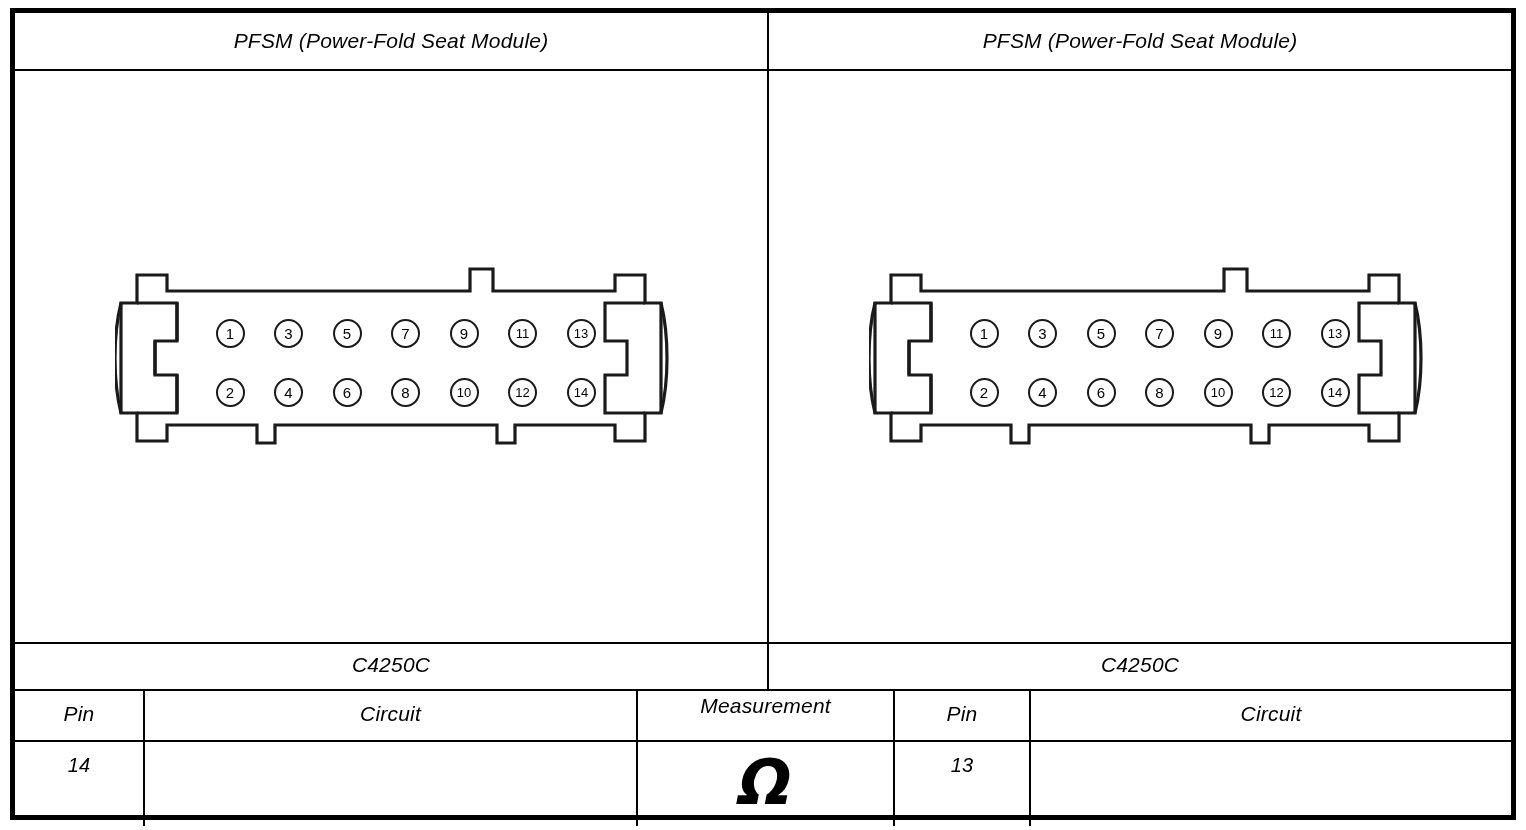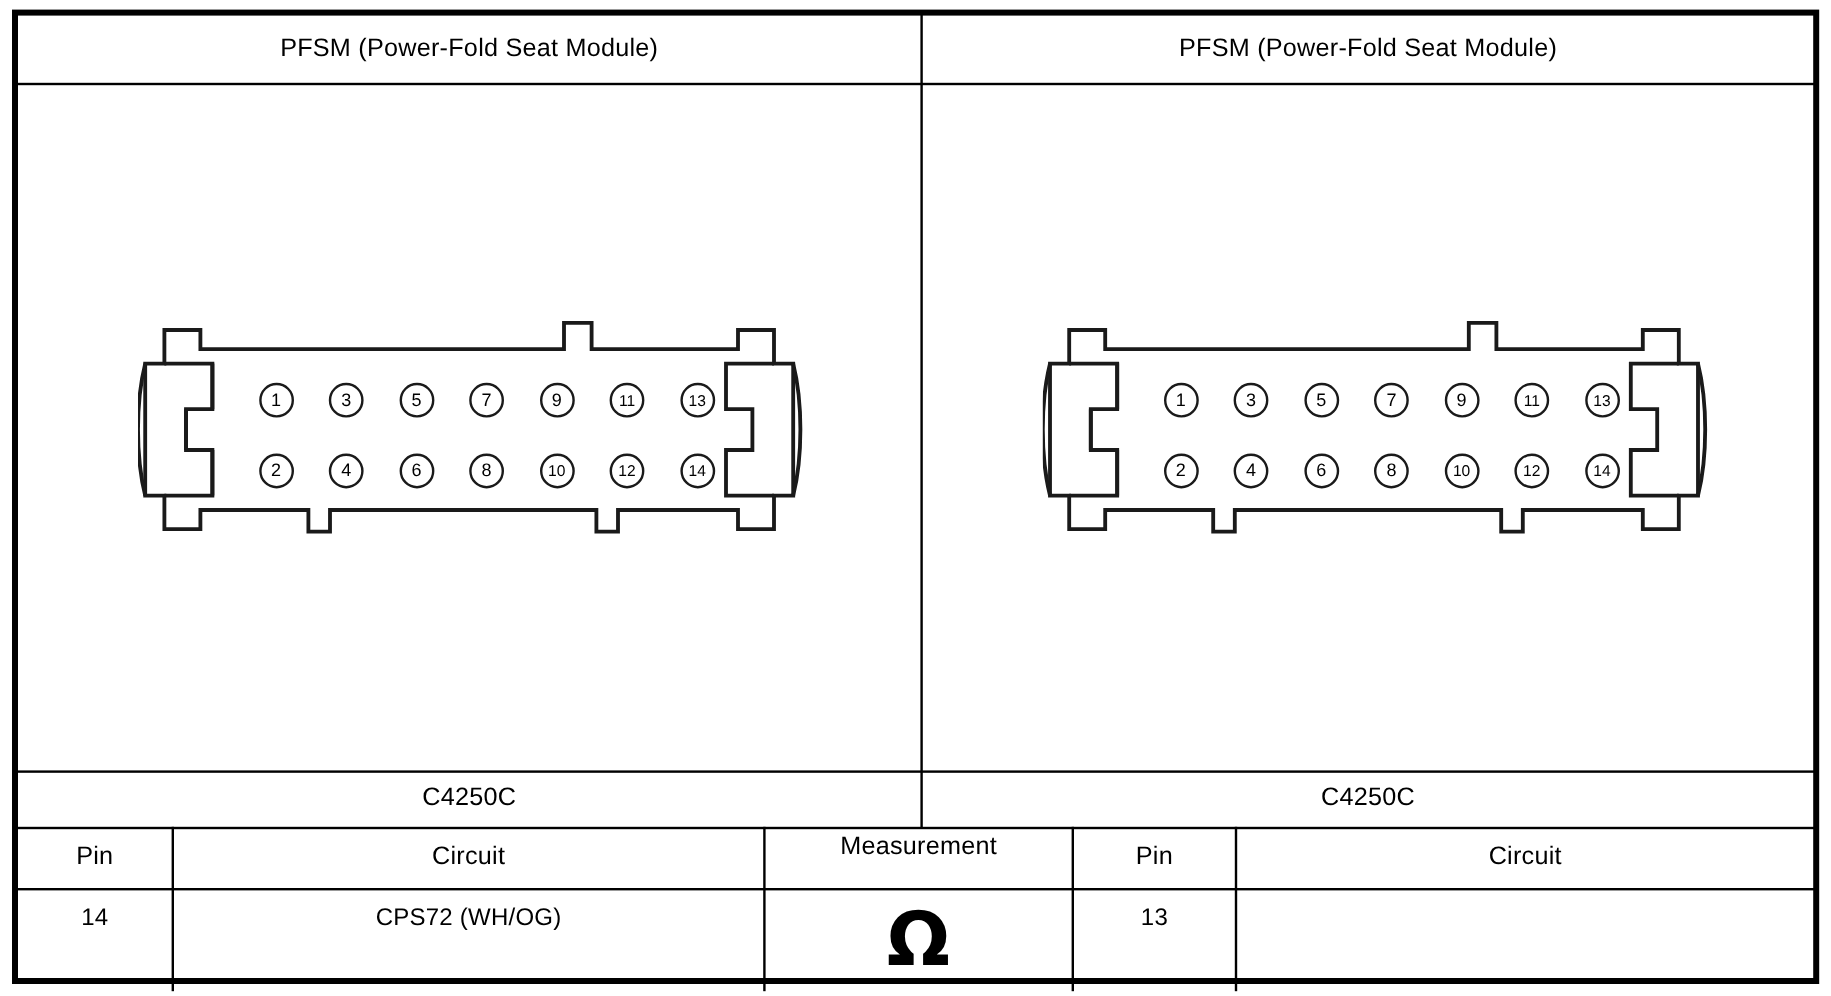--- a/index.html
+++ b/index.html
@@ -47,20 +47,21 @@
   
   .cell {
     position: absolute;
     display: flex;
     align-items: center;
     justify-content: center;
     font-size: 21px;
     line-height: 1.15;
     letter-spacing: 0.2px;
     white-space: nowrap;
+    font-style: italic;
   }
   .cell.title     { font-size: 21px; }
   .cell.conn      { font-size: 21px; }
   .cell.hdr       { font-size: 21px; }
   .cell.val       { font-size: 20px; }
   .cell.ohm {
     font-size: 62px;
     font-weight: bold;
     font-family: "DejaVu Sans", sans-serif;
     line-height: 1;
@@ -243,18 +244,17 @@
     <div class="cell conn" style="left:0px; top:629px; width:752px; height:47px;">C4250C</div>
     <div class="cell conn" style="left:754px; top:629px; width:742px; height:47px;">C4250C</div>
 
     <div class="cell hdr" style="left:0px; top:676px; width:128px; height:51px;">Pin</div>
     <div class="cell hdr" style="left:130px; top:676px; width:491px; height:51px;">Circuit</div>
     <div class="cell hdr" style="left:623px; top:676px; width:255px; height:35px;">Measurement</div>
     <div class="cell hdr" style="left:880px; top:676px; width:134px; height:51px;">Pin</div>
     <div class="cell hdr" style="left:1016px; top:676px; width:480px; height:51px;">Circuit</div>
 
     <div class="cell val" style="left:0px; top:727px; width:128px; height:50px;">14</div>
-    <div class="cell val" style="left:130px; top:727px; width:491px; height:50px;">CPS72 (WH/OG)</div>
     <div class="cell ohm" style="left:623px; top:727px; width:255px; height:86px;">Ω</div>
     <div class="cell val" style="left:880px; top:727px; width:134px; height:50px;">13</div>
 
   </div>
 </div>
 
 </body></html>

